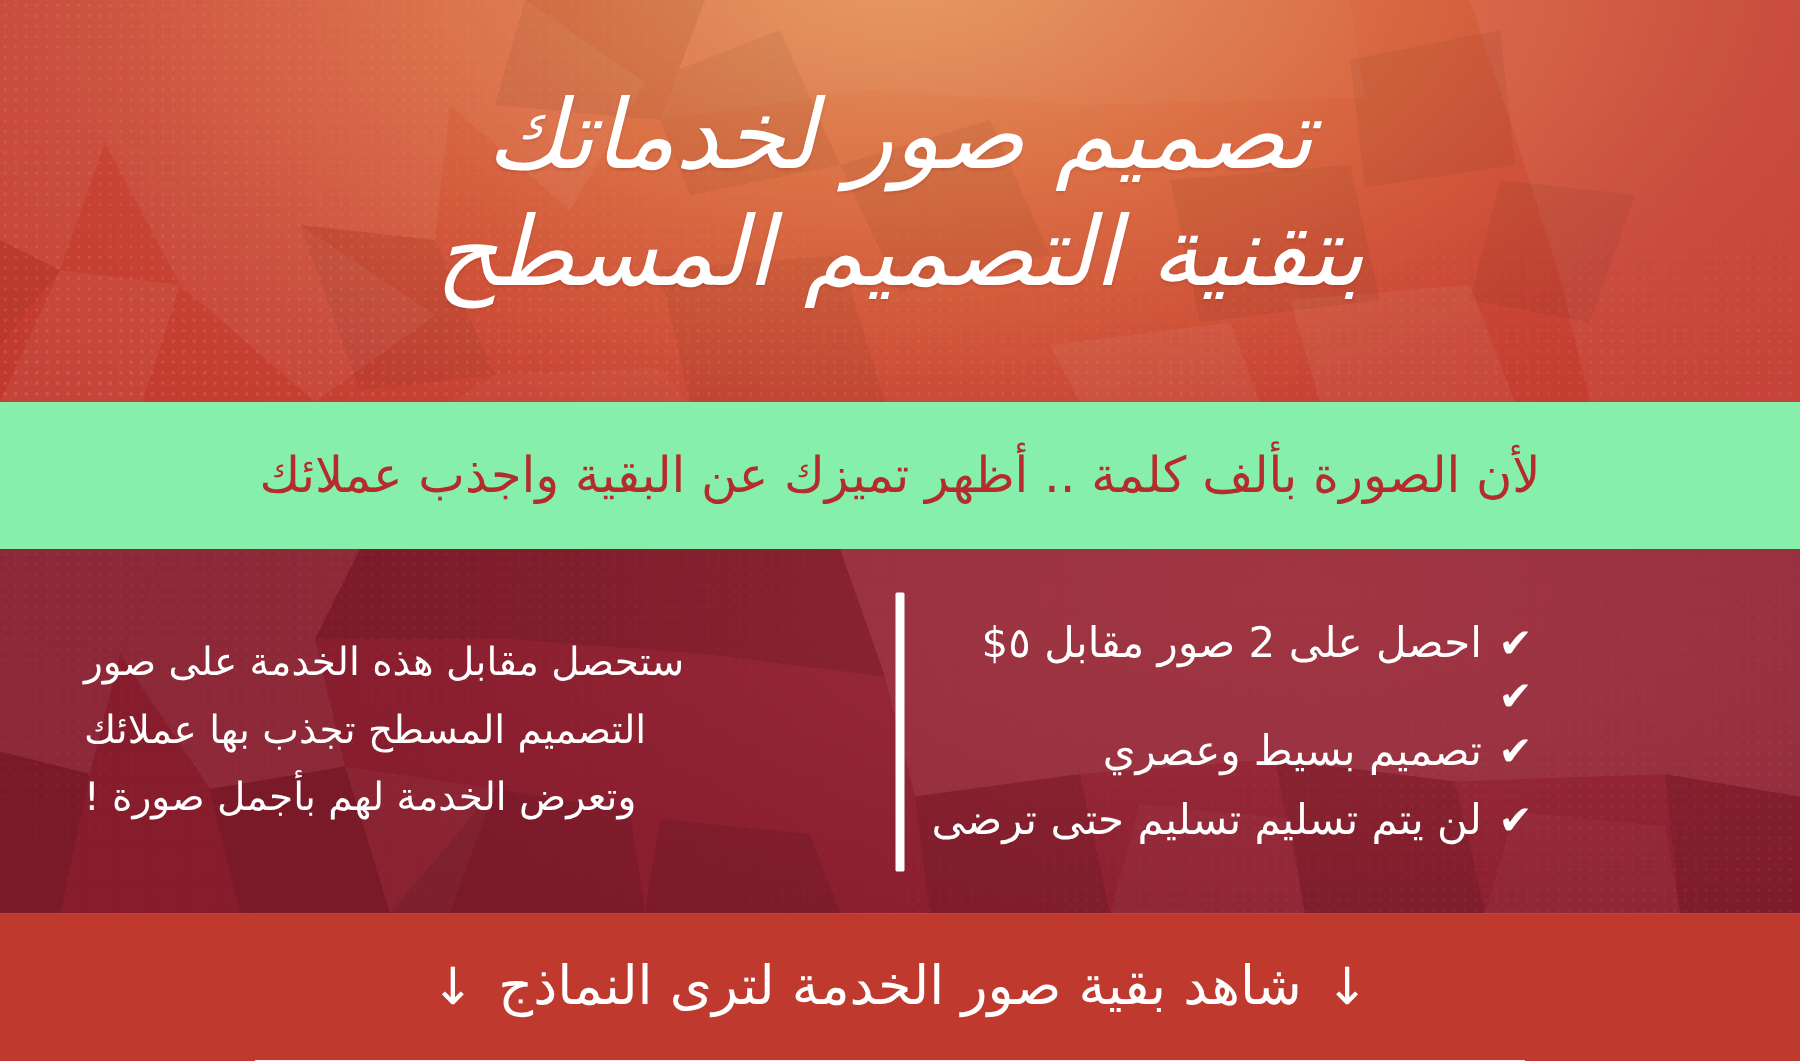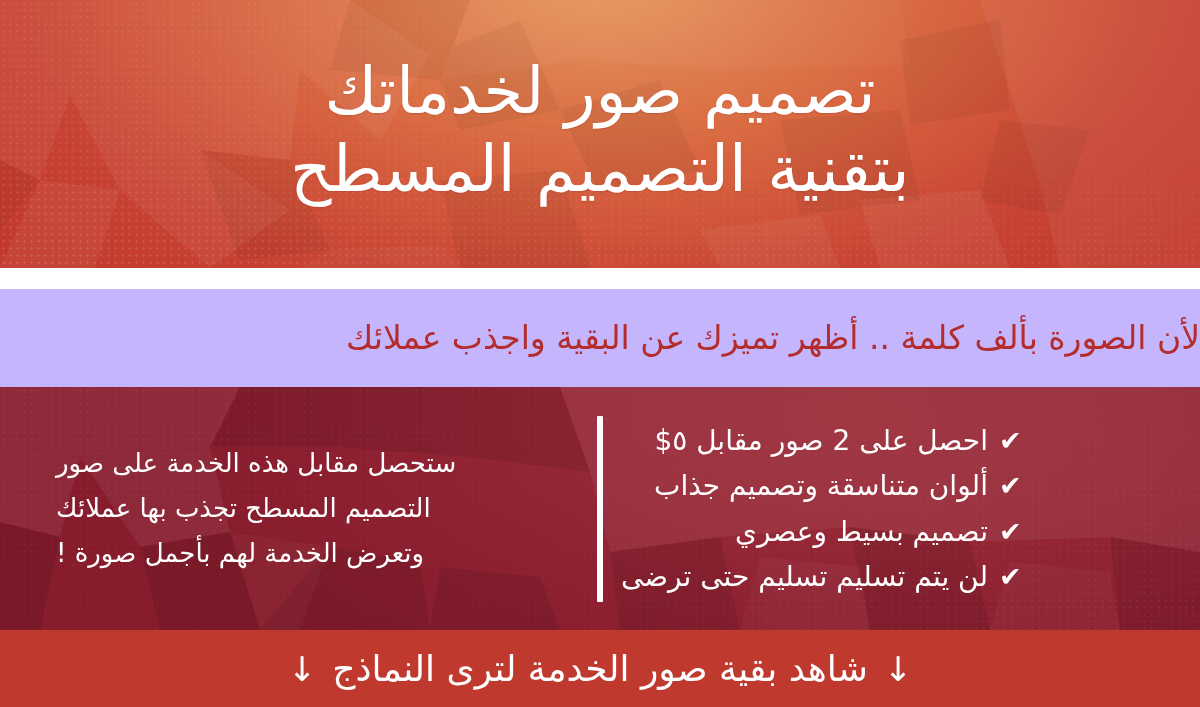--- a/index.html
+++ b/index.html
@@ -69,41 +69,42 @@
     position: relative;
     z-index: 3;
     height: 100%;
     display: flex;
     flex-direction: column;
     align-items: center;
     justify-content: center;
     gap: 6px;
     padding-bottom: 6px;
     box-sizing: border-box;
+    font-style: italic;
   }
   .title-line {
     color: #ffffff;
     font-size: 64px;
     line-height: 1.12;
     font-weight: 400;
     letter-spacing: 0.5px;
     text-align: center;
     white-space: nowrap;
     text-shadow: 0 1px 2px rgba(120,30,20,0.18);
   }
 
   
   .subtitle-band {
     position: relative;
     height: 98px;
     flex: 0 0 98px;
-    background: #c4b5fd;
-    display: flex;
-    align-items: center;
-    margin-top: 21px;
+    background: #86efac;
+    display: flex;
+    align-items: center;
+    justify-content: center;
   }
   .subtitle-text {
     color: #b42c2c;
     font-size: 33px;
     line-height: 1.25;
     text-align: center;
     white-space: nowrap;
     font-weight: 400;
   }
 
@@ -326,21 +327,20 @@
     <div class="body-inner">
 
       <div class="col col-right">
         <ul class="bullet-list">
           <li class="bullet-item">
             <span class="check-icon">✔</span>
             <span class="bullet-text">احصل على 2 صور مقابل ٥$</span>
           </li>
           <li class="bullet-item">
             <span class="check-icon">✔</span>
-            <span class="bullet-text">ألوان متناسقة وتصميم جذاب</span>
           </li>
           <li class="bullet-item">
             <span class="check-icon">✔</span>
             <span class="bullet-text">تصميم بسيط وعصري</span>
           </li>
           <li class="bullet-item">
             <span class="check-icon">✔</span>
             <span class="bullet-text">لن يتم تسليم تسليم حتى ترضى</span>
           </li>
         </ul>

